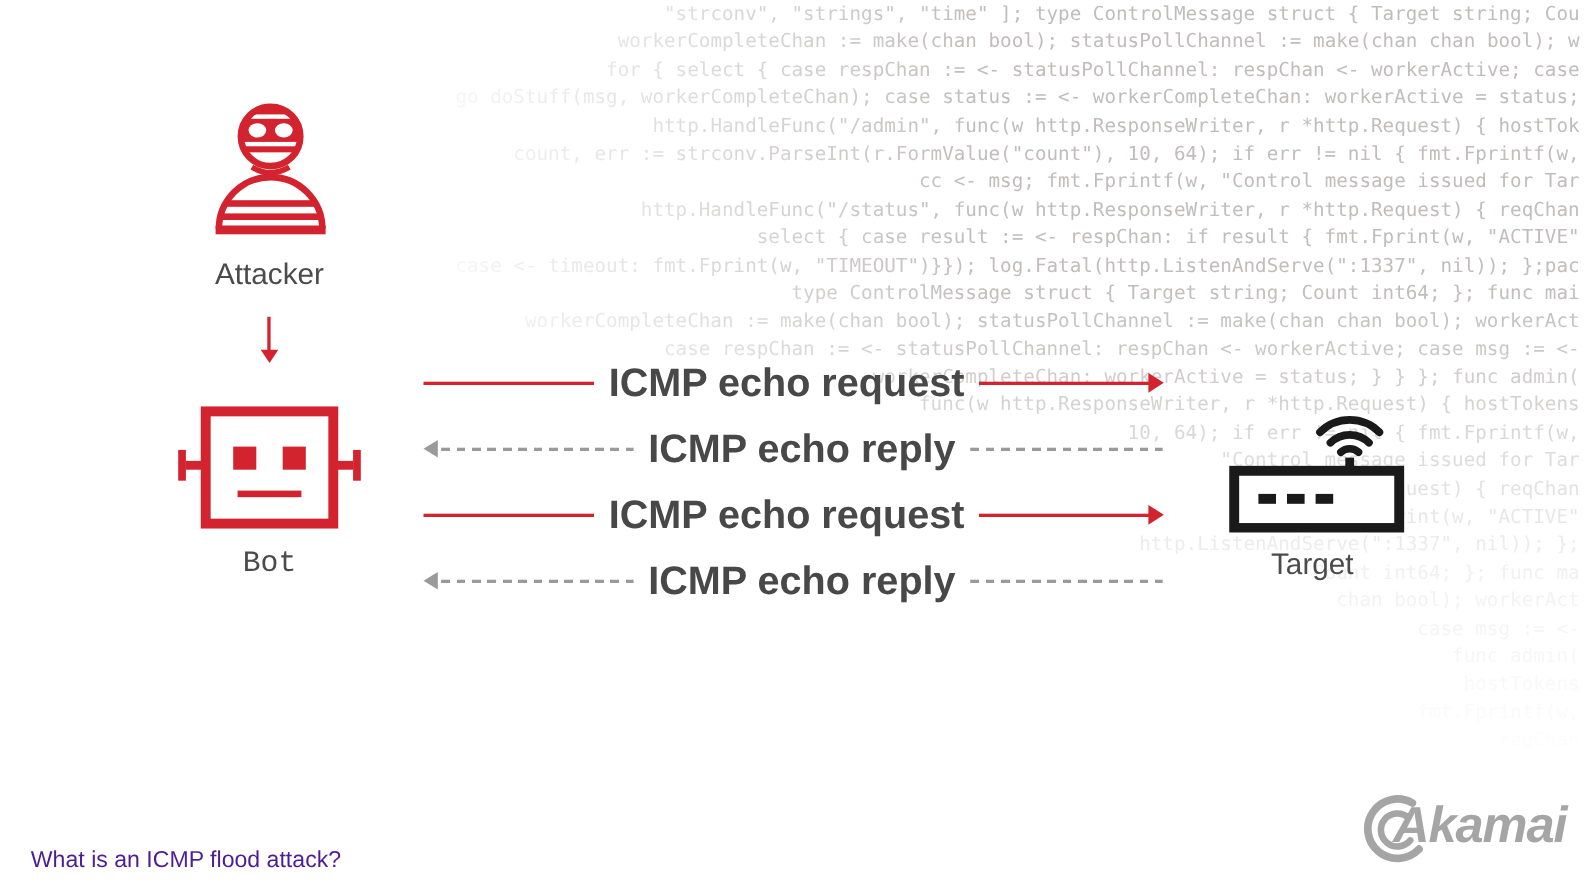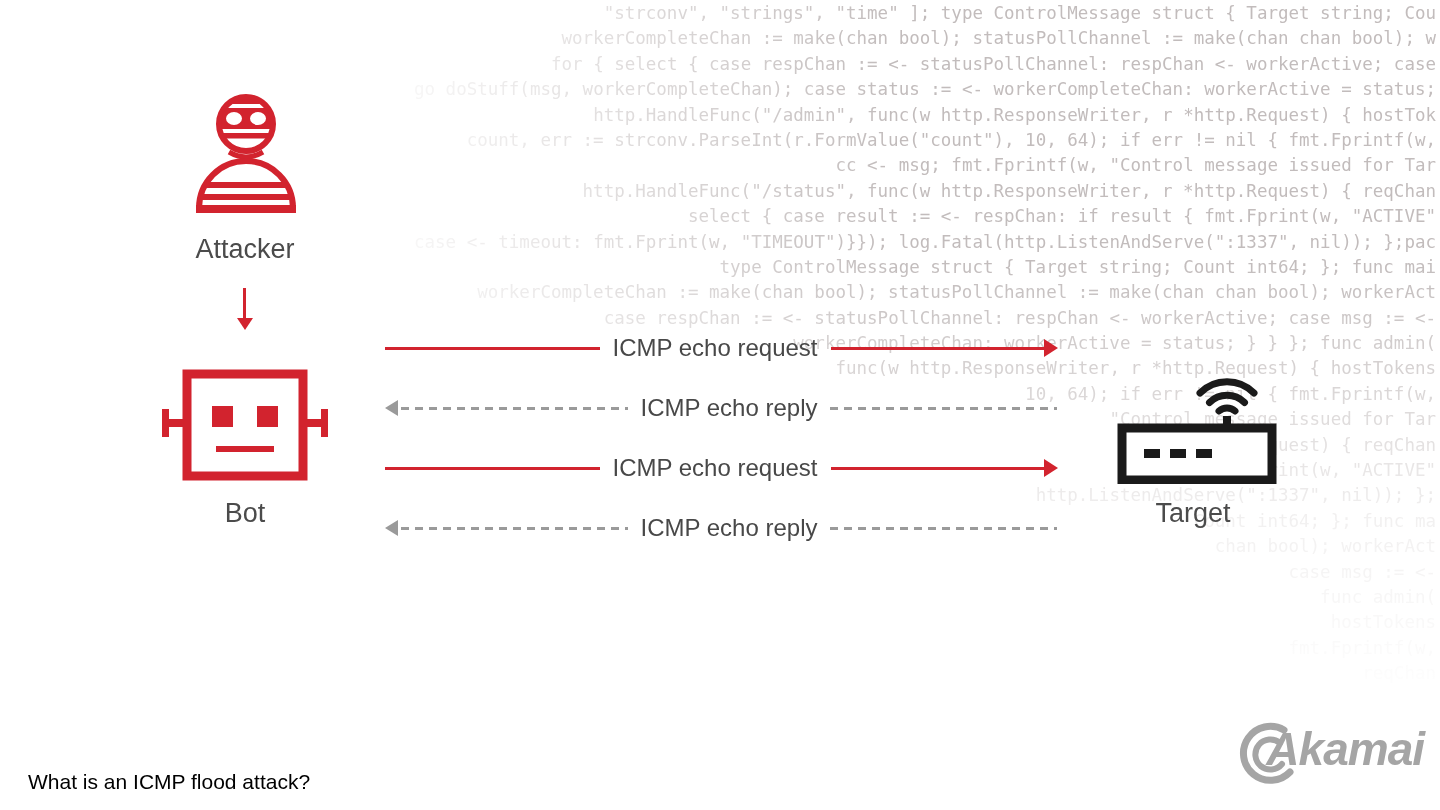--- a/index.html
+++ b/index.html
@@ -27,36 +27,36 @@
   
   #down-arrow { position:absolute; left:243px; top:288px; width:4px; height:34px; }
   #down-arrow .shaft { position:absolute; left:0; top:0; width:3px; height:32px; background:#d2232e; }
   #down-arrow .head  { position:absolute; left:-6px; top:30px; width:0; height:0;
                        border-left:8px solid transparent; border-right:8px solid transparent;
                        border-top:12px solid #d2232e; }
 
   
   .msg-row { position:absolute; left:385px; width:672px; height:36px;
              display:flex; align-items:center; }
-  .msg-row .label { flex:0 0 auto; padding:0 13px; font-size:24px; color:#484848;
-                    white-space:nowrap; }
+  .msg-row .label { flex:0 0 auto; padding:0 13px; font-size:36px; color:#484848;
+                    white-space:nowrap;font-weight:bold; }
   .solid-line { flex:1 1 auto; height:3px; background:#d2232e; position:relative; }
   .solid-line.with-head { margin-right:12px; }
   .solid-line.with-head::after { content:""; position:absolute; right:-13px; top:-7.5px;
                     border-top:9px solid transparent; border-bottom:9px solid transparent;
                     border-left:14px solid #d2232e; }
   .dash-line { flex:1 1 auto; height:3px;
                background:repeating-linear-gradient(90deg,#9a9a9a 0 8px, transparent 8px 14px); }
   .head-left { flex:0 0 auto; width:0; height:0; margin-right:3px;
                border-top:8px solid transparent; border-bottom:8px solid transparent;
                border-right:13px solid #9a9a9a; }
 
   
   #caption { position:absolute; left:28px; bottom:16px; font-size:21px; font-weight:500;
-             color:#000000; }
+             color:#4c1d95; }
   #brand { position:absolute; right:16px; bottom:22px; display:flex; align-items:flex-start; }
   #brand .wordmark { font-size:46px; font-weight:700; font-style:italic; color:#a5a5a5;
                      letter-spacing:-1px; margin-left:-36px; }
 </style>
 </head>
 <body>
 
 <div id="stage">
 
   <div id="code-layer"><div class="code-line">"strconv", "strings", "time" ]; type ControlMessage struct { Target string; Cou</div><div class="code-line">workerCompleteChan := make(chan bool); statusPollChannel := make(chan chan bool); w</div><div class="code-line">for { select { case respChan := &lt;- statusPollChannel: respChan &lt;- workerActive; case</div><div class="code-line">go doStuff(msg, workerCompleteChan); case status := &lt;- workerCompleteChan: workerActive = status;</div><div class="code-line">http.HandleFunc("/admin", func(w http.ResponseWriter, r *http.Request) { hostTok</div><div class="code-line">count, err := strconv.ParseInt(r.FormValue("count"), 10, 64); if err != nil { fmt.Fprintf(w,</div><div class="code-line">cc &lt;- msg; fmt.Fprintf(w, "Control message issued for Tar</div><div class="code-line">http.HandleFunc("/status", func(w http.ResponseWriter, r *http.Request) { reqChan</div><div class="code-line">select { case result := &lt;- respChan: if result { fmt.Fprint(w, "ACTIVE"</div><div class="code-line">case &lt;- timeout: fmt.Fprint(w, "TIMEOUT")}}); log.Fatal(http.ListenAndServe(":1337", nil)); };pac</div><div class="code-line">type ControlMessage struct { Target string; Count int64; }; func mai</div><div class="code-line">workerCompleteChan := make(chan bool); statusPollChannel := make(chan chan bool); workerAct</div><div class="code-line">case respChan := &lt;- statusPollChannel: respChan &lt;- workerActive; case msg := &lt;-</div><div class="code-line">workerCompleteChan: workerActive = status; } } }; func admin(</div><div class="code-line">func(w http.ResponseWriter, r *http.Request) { hostTokens</div><div class="code-line">10, 64); if err != nil { fmt.Fprintf(w,</div><div class="code-line">"Control message issued for Tar</div><div class="code-line">r *http.Request) { reqChan</div><div class="code-line">fmt.Fprint(w, "ACTIVE"</div><div class="code-line">http.ListenAndServe(":1337", nil)); };</div><div class="code-line">Count int64; }; func ma</div><div class="code-line">chan bool); workerAct</div><div class="code-line">case msg := &lt;-</div><div class="code-line">func admin(</div><div class="code-line">hostTokens</div><div class="code-line">fmt.Fprintf(w,</div><div class="code-line">reqChan</div></div>
@@ -102,21 +102,21 @@
     <svg class="abs" style="left:160px; top:368px;" width="170" height="114" viewBox="0 0 170 114">
       <rect x="27" y="6" width="116" height="102" fill="#ffffff" stroke="#d2232e" stroke-width="9"></rect>
       <rect x="52" y="38" width="21" height="21" fill="#d2232e"></rect>
       <rect x="97" y="38" width="21" height="21" fill="#d2232e"></rect>
       <rect x="56" y="78" width="58" height="6" fill="#d2232e"></rect>
       <rect x="2" y="41" width="7" height="28" fill="#d2232e"></rect>
       <rect x="9" y="51" width="18" height="8" fill="#d2232e"></rect>
       <rect x="161" y="41" width="7" height="28" fill="#d2232e"></rect>
       <rect x="143" y="51" width="18" height="8" fill="#d2232e"></rect>
     </svg>
-    <div class="node-label" style="left:185px; top:498px; width:120px;">Bot</div>
+    <div class="node-label" style="left:185px; top:498px; width:120px;font-family:Liberation Mono, monospace;">Bot</div>
 
     <svg class="abs" style="left:1114px; top:330px;" width="170" height="154" viewBox="0 0 170 154">
       <path d="M 86 63 A 38 38 0 0 1 140 63" fill="none" stroke="#1a1a1a" stroke-width="7" stroke-linecap="round"></path>
       <path d="M 95.5 72.5 A 25 25 0 0 1 130.5 72.5" fill="none" stroke="#1a1a1a" stroke-width="7" stroke-linecap="round"></path>
       <path d="M 105 81 A 12 12 0 0 1 121 81" fill="none" stroke="#1a1a1a" stroke-width="7" stroke-linecap="round"></path>
       <rect x="109" y="86" width="8" height="26" fill="#1a1a1a"></rect>
       <rect x="8" y="98" width="150" height="52" fill="#ffffff" stroke="#1a1a1a" stroke-width="9"></rect>
       <rect x="30" y="119" width="16" height="9" fill="#1a1a1a"></rect>
       <rect x="56" y="119" width="16" height="9" fill="#1a1a1a"></rect>
       <rect x="82" y="119" width="16" height="9" fill="#1a1a1a"></rect>

